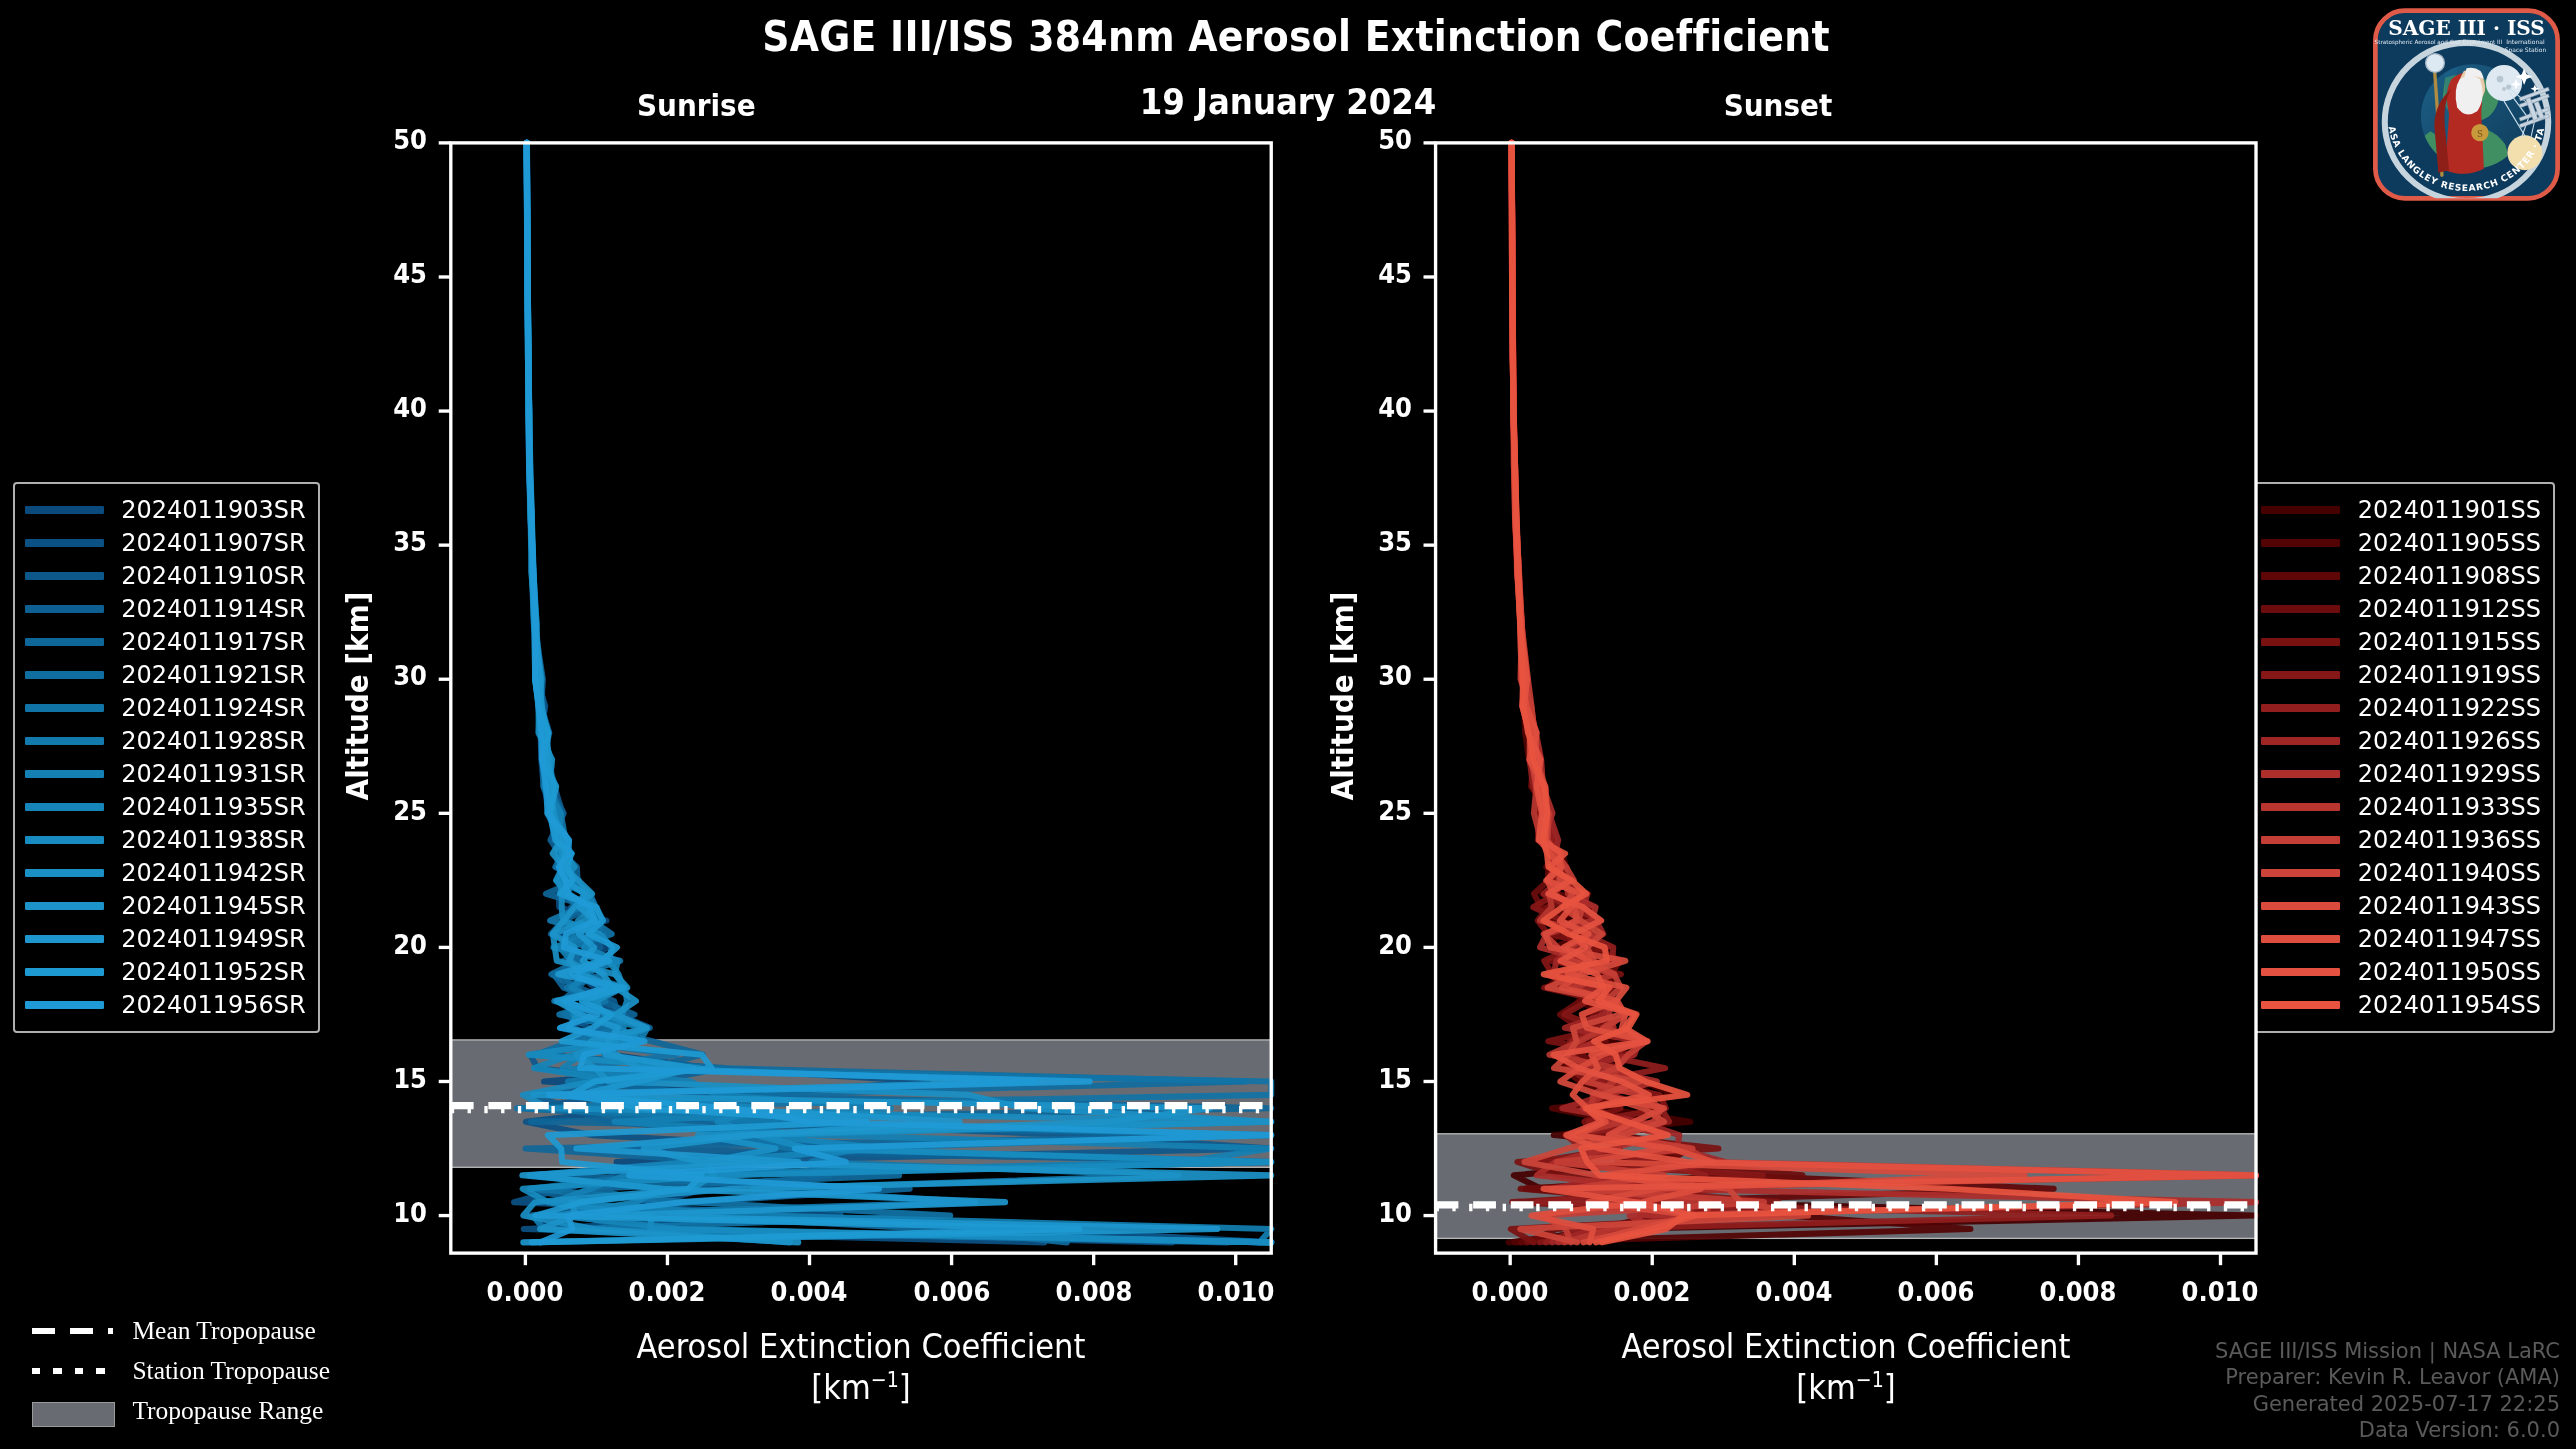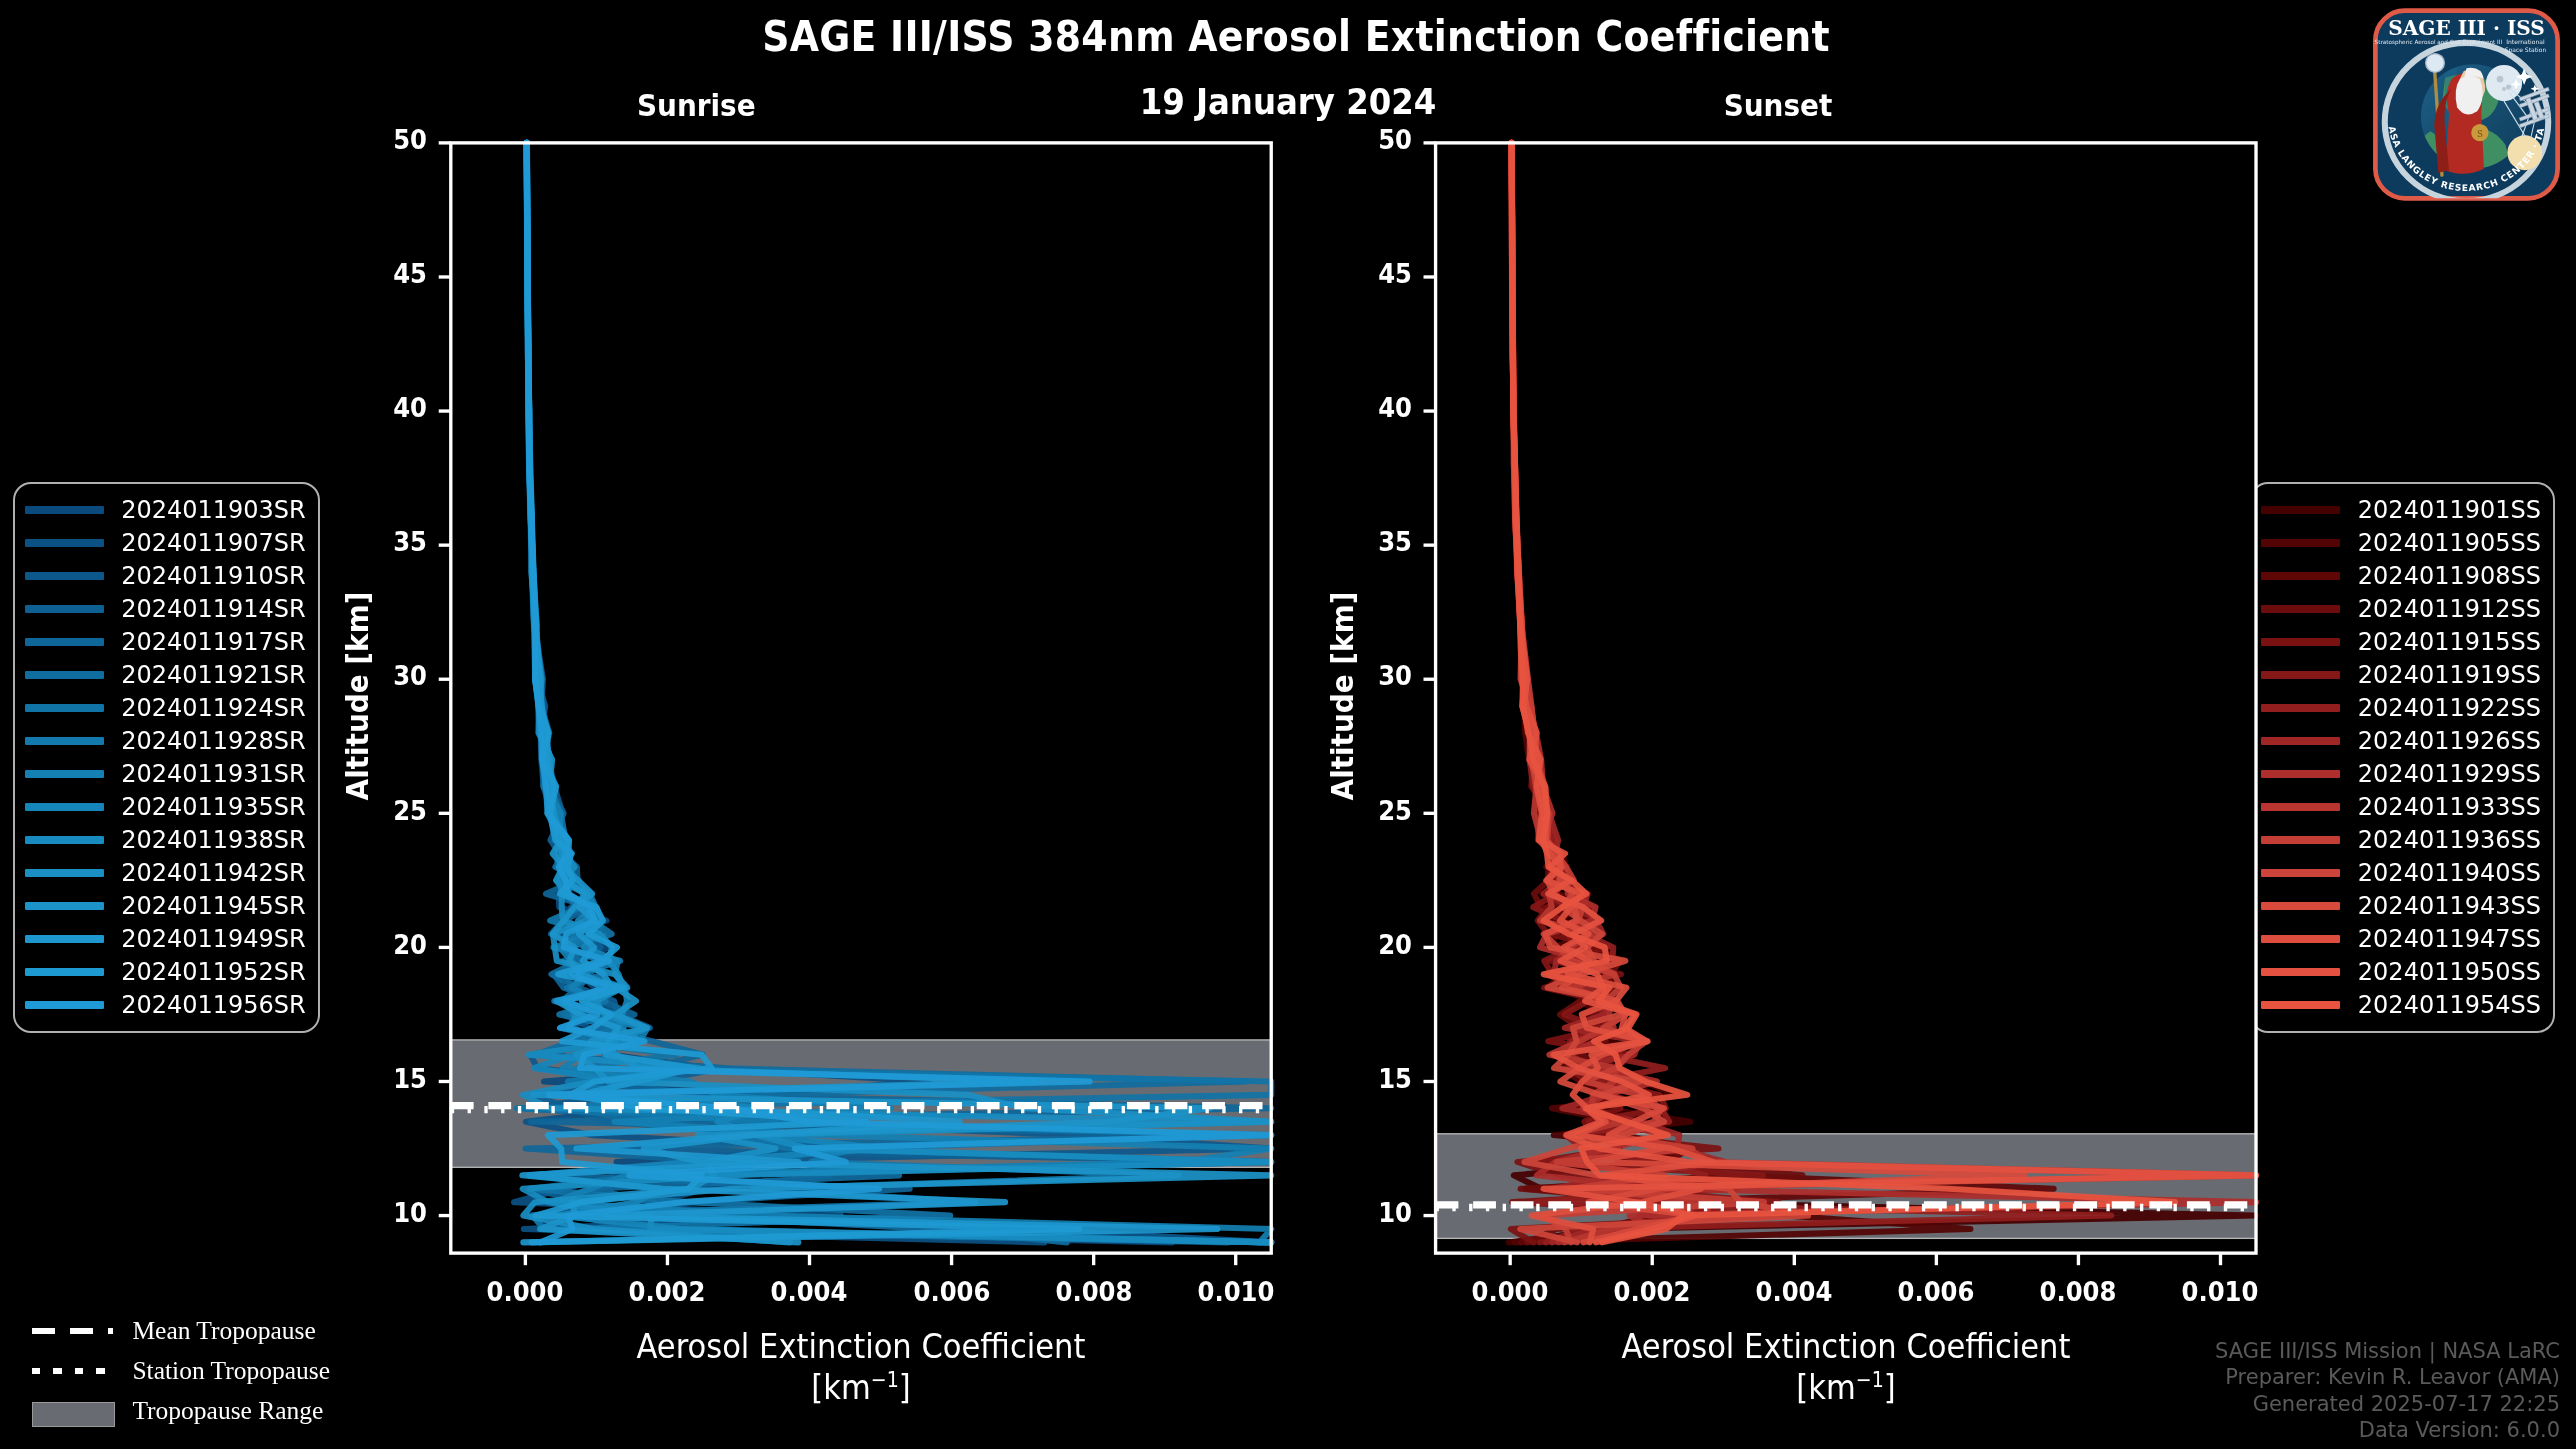--- a/index.html
+++ b/index.html
@@ -42,21 +42,21 @@
     line-height:1.18;
   }
   .tick-text{
     font-size:27px;font-weight:bold;
     font-family:"DejaVu Sans Condensed","DejaVu Sans",sans-serif;
     white-space:nowrap;
   }
 
   
   .legend-box{
-    border:2px solid #b0b0b0;border-radius:18px;background:#000;
+    border:2px solid #b0b0b0;border-radius:4px;background:#000;
     padding:9.4px 12px 9.4px 9.4px;
   }
   .legend-row{display:flex;align-items:center;height:33px;}
   .legend-swatch{width:79px;height:7.4px;border-radius:1.3px;flex:0 0 auto;}
   .legend-text{
     margin-left:17.4px;font-size:24px;color:#fff;white-space:nowrap;
     font-family:"DejaVu Sans","Liberation Sans",sans-serif;
   }
 
   

